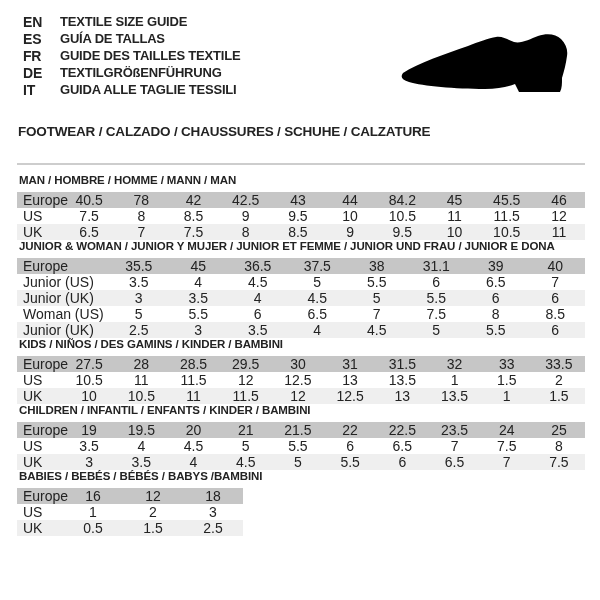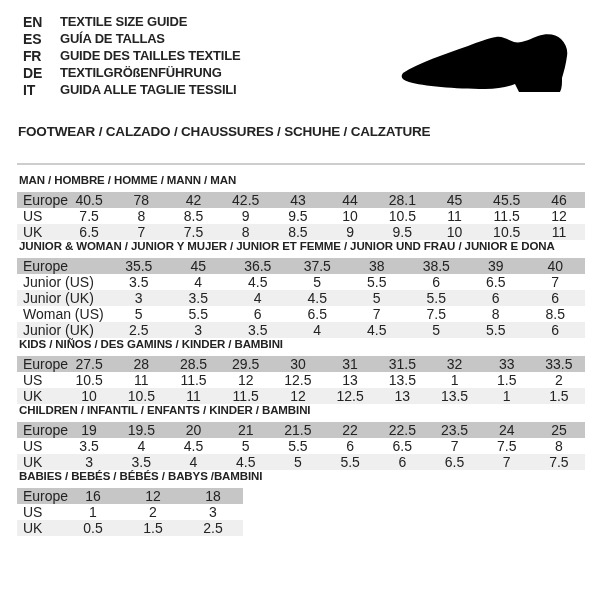--- a/index.html
+++ b/index.html
@@ -110,21 +110,21 @@
         <div class="section-title">MAN / HOMBRE / HOMME / MANN / MAN</div>
         <div class="size-table" style="width: 568px;">
           <div class="t-row header">
             <span class="t-label" style="width: 46px;">Europe</span>
             <span class="t-cell">40.5</span>
             <span class="t-cell">78</span>
             <span class="t-cell">42</span>
             <span class="t-cell">42.5</span>
             <span class="t-cell">43</span>
             <span class="t-cell">44</span>
-            <span class="t-cell">28.1</span>
+            <span class="t-cell">84.2</span>
             <span class="t-cell">45</span>
             <span class="t-cell">45.5</span>
             <span class="t-cell">46</span>
           </div>
           <div class="t-row">
             <span class="t-label" style="width: 46px;">US</span>
             <span class="t-cell">7.5</span>
             <span class="t-cell">8</span>
             <span class="t-cell">8.5</span>
             <span class="t-cell">9</span>
@@ -153,21 +153,21 @@
       <section class="section">
         <div class="section-title">JUNIOR &amp; WOMAN / JUNIOR Y MUJER / JUNIOR ET FEMME / JUNIOR UND FRAU / JUNIOR E DONA</div>
         <div class="size-table" style="width: 568px;">
           <div class="t-row header">
             <span class="t-label" style="width: 92px;">Europe</span>
             <span class="t-cell">35.5</span>
             <span class="t-cell">45</span>
             <span class="t-cell">36.5</span>
             <span class="t-cell">37.5</span>
             <span class="t-cell">38</span>
-            <span class="t-cell">38.5</span>
+            <span class="t-cell">31.1</span>
             <span class="t-cell">39</span>
             <span class="t-cell">40</span>
           </div>
           <div class="t-row">
             <span class="t-label" style="width: 92px;">Junior (US)</span>
             <span class="t-cell">3.5</span>
             <span class="t-cell">4</span>
             <span class="t-cell">4.5</span>
             <span class="t-cell">5</span>
             <span class="t-cell">5.5</span>

